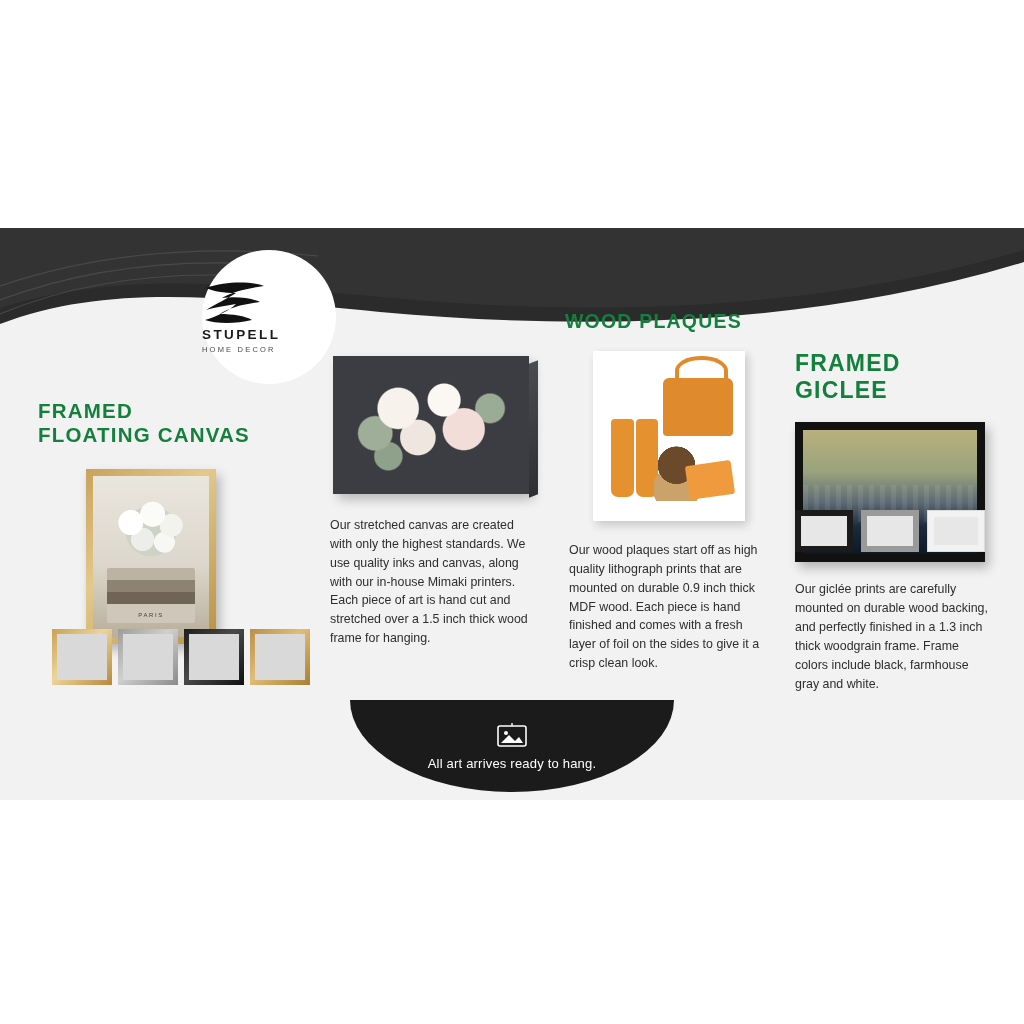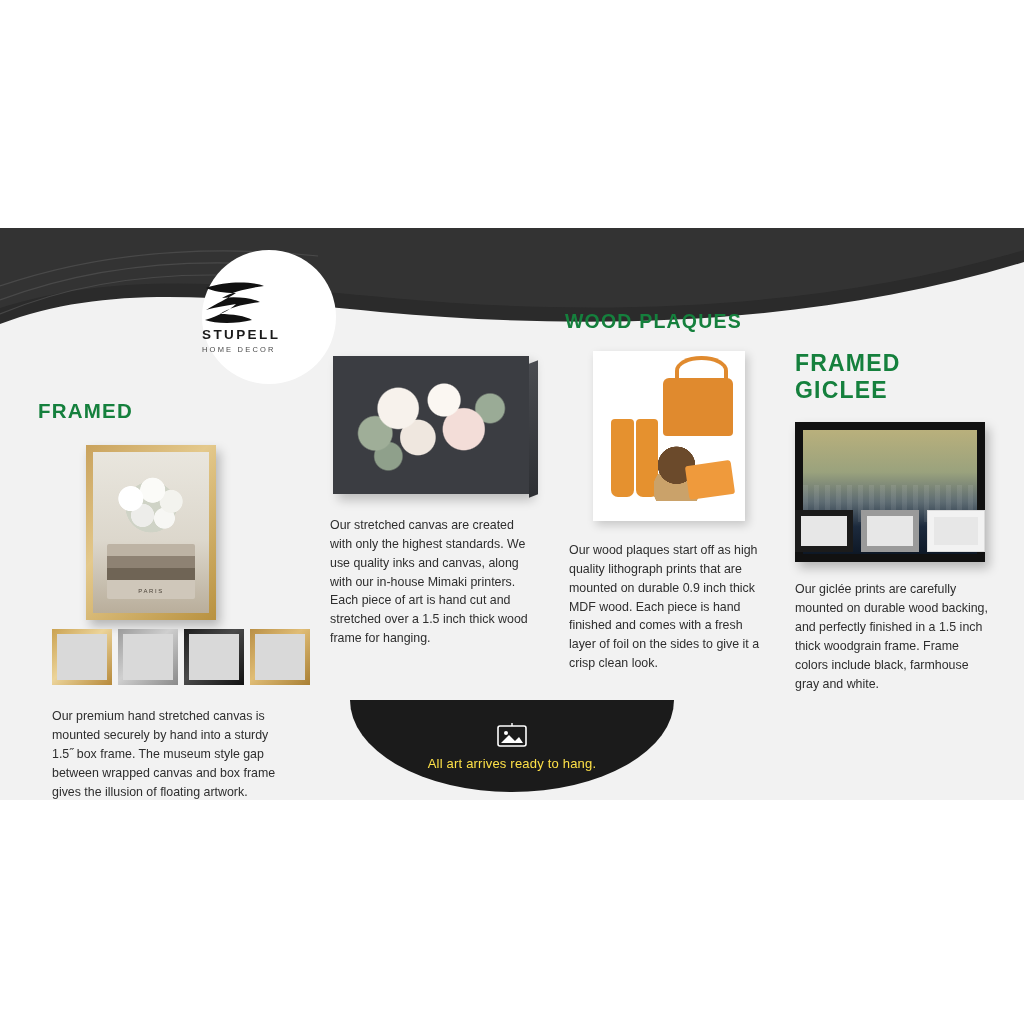--- a/index.html
+++ b/index.html
@@ -203,21 +203,21 @@
     position:absolute;left:350px;top:700px;width:324px;height:92px;
     background:#1b1b1b;
     border-radius:0 0 162px 162px/0 0 92px 92px;
     overflow:hidden;
     z-index:6;
   }
   .arc .arc-inner{
     position:absolute;left:0;right:0;top:22px;text-align:center;color:#fff;
   }
   .arc-icon{margin:0 auto 4px;width:34px;height:26px;}
-  .arc-text{font-size:13px;color:#fde047;letter-spacing:.2px;}
+  .arc-text{font-size:13px;color:#ffffff;letter-spacing:.2px;}
 </style>
 </head>
 <body>
 
 <div class="canvas">
 
   <div class="band">
 
     <div class="swoosh">
       <svg width="1024" height="120" viewBox="0 0 1024 120">
@@ -235,20 +235,21 @@
       <svg class="logo-swirl" viewBox="0 0 66 46">
         <path d="M4 8 C26 0 52 2 62 6 C46 8 30 12 20 18 C34 16 50 18 58 22 C42 24 26 28 18 34 C30 34 44 36 50 40 C34 44 14 44 3 40 C16 36 28 30 34 24 C22 26 10 28 4 30 C14 24 26 18 34 13 C22 13 10 11 4 8 Z" fill="#111"></path>
       </svg>
       <div class="logo-name">STUPELL</div>
       <div class="logo-sub">HOME DECOR</div>
     </div>
 
     <div class="col" id="col1" style="top:132px;">
       <div class="col-title">
         <div>FRAMED</div>
+        <div>FLOATING CANVAS</div>
       </div>
       <div class="c1-art">
         <div class="c1-inner">
           <div class="c1-flowers"></div>
           <div class="c1-books"></div>
           <div class="c1-label">PARIS</div>
         </div>
       </div>
       <div class="swatches">
         <div class="sw gold">
@@ -257,21 +258,20 @@
         <div class="sw grey">
             <i></i>
           </div>
         <div class="sw black">
             <i></i>
           </div>
         <div class="sw wood">
             <i></i>
           </div>
       </div>
-      <p class="col-body">Our premium hand stretched canvas is mounted securely by hand into a sturdy 1.5˝ box frame. The museum style gap between wrapped canvas and box frame gives the illusion of floating artwork.</p>
     </div>
 
     <div class="col" id="col2" style="top:108px;">
       <div class="col-title">
       </div>
       <div class="c2-art">
         <div class="c2-blooms"></div>
       </div>
       <p class="col-body">Our stretched canvas are created with only the highest standards. We use quality inks and canvas, along with our in-house Mimaki printers. Each piece of art is hand cut and stretched over a 1.5 inch thick wood frame for hanging.</p>
     </div>
@@ -301,21 +301,21 @@
         <div class="fr black">
             <i></i>
           </div>
         <div class="fr gray">
             <i></i>
           </div>
         <div class="fr white">
             <i></i>
           </div>
       </div>
-      <p class="col-body">Our giclée prints are carefully mounted on durable wood backing, and perfectly finished in a 1.5 inch thick woodgrain frame. Frame colors include black, farmhouse gray and white.</p>
+      <p class="col-body">Our giclée prints are carefully mounted on durable wood backing, and perfectly finished in a 1.3 inch thick woodgrain frame. Frame colors include black, farmhouse gray and white.</p>
     </div>
 
     <div class="arc" style="top:472px;">
       <div class="arc-inner">
         <svg class="arc-icon" viewBox="0 0 34 26">
           <rect x="3" y="4" width="28" height="20" rx="2" fill="none" stroke="#fff" stroke-width="1.6"></rect>
           <circle cx="11" cy="11" r="2" fill="#fff"></circle>
           <path d="M6 21 L14 13 L20 19 L24 15 L28 21 Z" fill="#fff"></path>
           <path d="M17 4 L17 1" stroke="#fff" stroke-width="1.4"></path>
         </svg>

